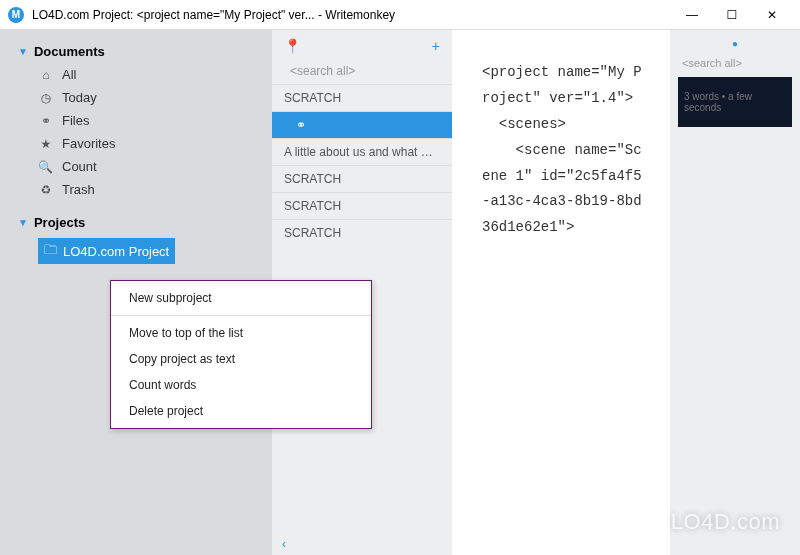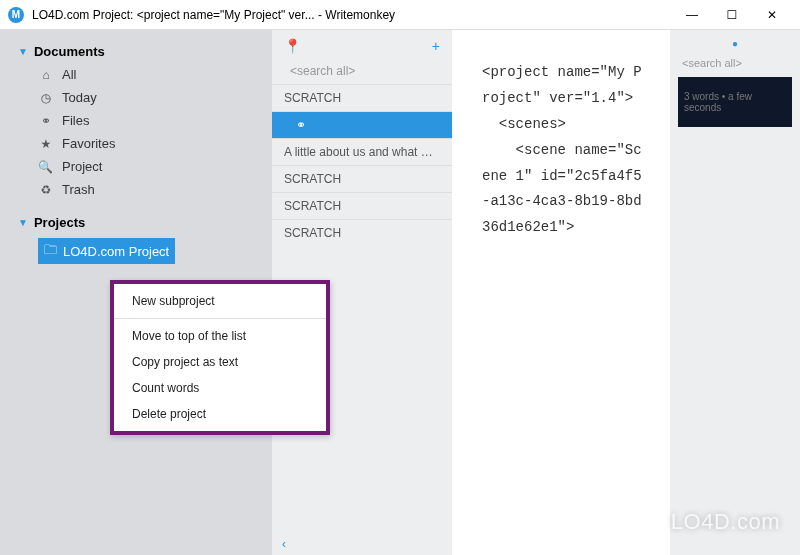--- a/index.html
+++ b/index.html
@@ -32,21 +32,21 @@
 
 .editor { flex: 1; background: #fff; padding: 30px 20px 6px 30px; display: flex; flex-direction: column; }
 .edbody { flex: 1; font-family: "Consolas","Courier New",monospace; font-size: 14px; color: #333; line-height: 1.85; white-space: pre-wrap; word-break: break-all; overflow: hidden; }
 .edfoot { font-size: 11.5px; color: #2b95e0; padding-top: 4px; white-space: nowrap; overflow: hidden; }
 
 .rightpanel { width: 130px; background: #eceef0; padding: 8px; }
 .rdot { text-align: center; color: #2b95e0; font-size: 10px; }
 .rsearch { color: #999; font-size: 11px; padding: 8px 4px; }
 .rinfo { background: #0f172a; padding: 14px 6px; font-size: 10px; color: #777; }
 
-.ctxmenu { position: absolute; left: 110px; top: 280px; width: 220px; background: #fff; border: 4px solid #701a75; box-shadow: 1px 2px 6px rgba(0,0,0,.2); padding: 4px 0; z-index: 100; }
+.ctxmenu { position: absolute; left: 110px; top: 280px; width: 262px; background: #fff; border: 1px solid #701a75; box-shadow: 1px 2px 6px rgba(0,0,0,.2); padding: 4px 0; z-index: 100; }
 .ctxitem { padding: 6px 18px; font-size: 12px; color: #222; cursor: pointer; }
 .ctxsep { height: 1px; background: #ddd; margin: 4px 0; }
 
 .watermark { position: absolute; right: 20px; bottom: 20px; font-size: 22px; font-weight: normal; color: rgba(255,255,255,.8); text-shadow: 0 0 6px rgba(0,0,0,.3); pointer-events: none; letter-spacing: .5px; }
 .watermark .wdot { display:inline-block; width:22px; height:22px; border:3px solid rgba(255,255,255,.8); border-radius:50%; vertical-align:-3px; margin-right:4px; position: relative;}
 .watermark .wdot::after{content:""; position:absolute; left:4px; top:4px; width:8px; height:8px; border:2px solid rgba(255,255,255,.8); border-radius:50%;}
 </style>
 </head>
 <body>
 
@@ -78,21 +78,21 @@
     <div class="side-item">
       <span class="ico">⚭</span>
       <span>Files</span>
     </div>
     <div class="side-item">
       <span class="ico">★</span>
       <span>Favorites</span>
     </div>
     <div class="side-item">
       <span class="ico">🔍</span>
-      <span>Project</span>
+      <span>Count</span>
     </div>
     <div class="side-item">
       <span class="ico">♻</span>
       <span>Trash</span>
     </div>
 
     <div class="side-head" style="margin-top:10px">
       <span class="tri">▼</span>
       <span>Projects</span>
     </div>

